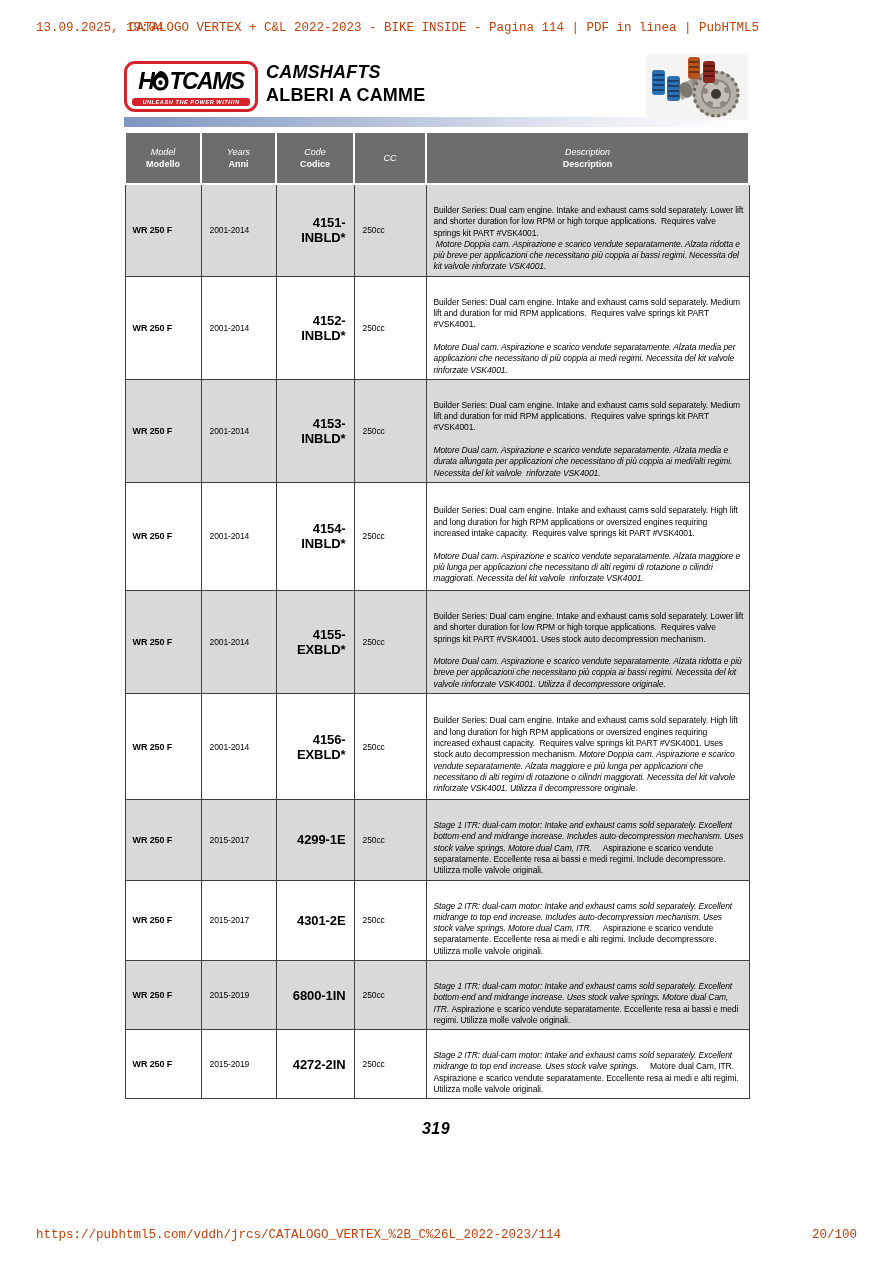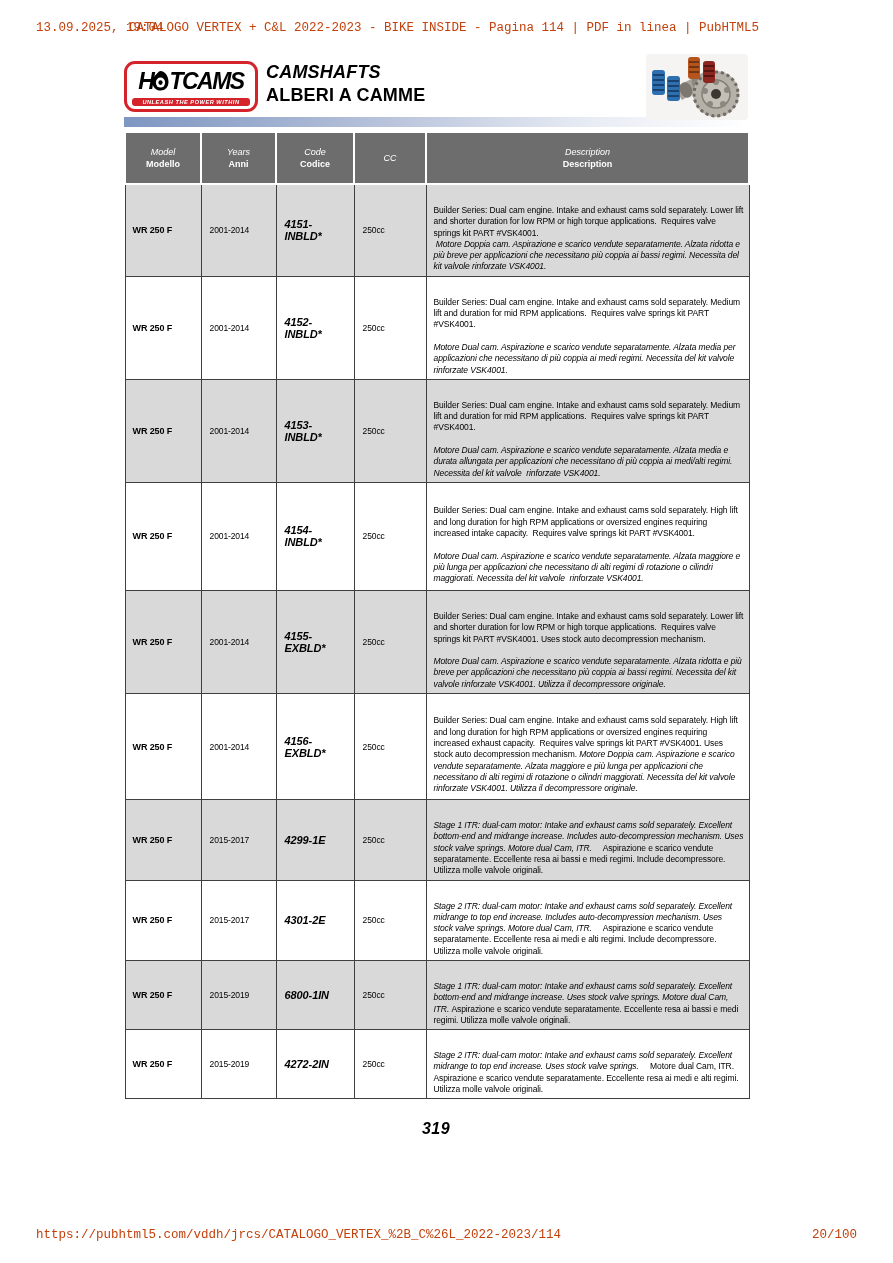--- a/index.html
+++ b/index.html
@@ -49,21 +49,21 @@
   }
   thead .h1{font-style:italic;}
   thead .h2{font-weight:700;margin-top:2px;}
   tbody td{
     border:1px solid #3f3f3f;background:#fff;vertical-align:middle;
     font-size:8.5px;letter-spacing:-.1px;padding:8px;
   }
   tbody tr.shaded td{background:#d9d9d9;}
   td.model{font-weight:700;padding-left:7px;font-size:9px;}
   td.years,td.cc{}
-  td.code{text-align:left;font-weight:700;font-size:11px;font-style:italic;}
+  td.code{text-align:right;font-weight:700;font-size:13px;}
   td.desc{padding:20px 5px 3px 7px;line-height:11.3px;white-space:pre-wrap;}
   td.desc .italic{font-style:italic;}
   td.desc .regular{font-style:normal;}
   tbody tr:nth-child(1){height:92px;}
   tbody tr:nth-child(2){height:93px;}
   tbody tr:nth-child(3){height:92px;}
   tbody tr:nth-child(4){height:108px;}
   tbody tr:nth-child(5){height:102px;}
   tbody tr:nth-child(6){height:106px;}
   tbody tr:nth-child(7){height:77px;}

